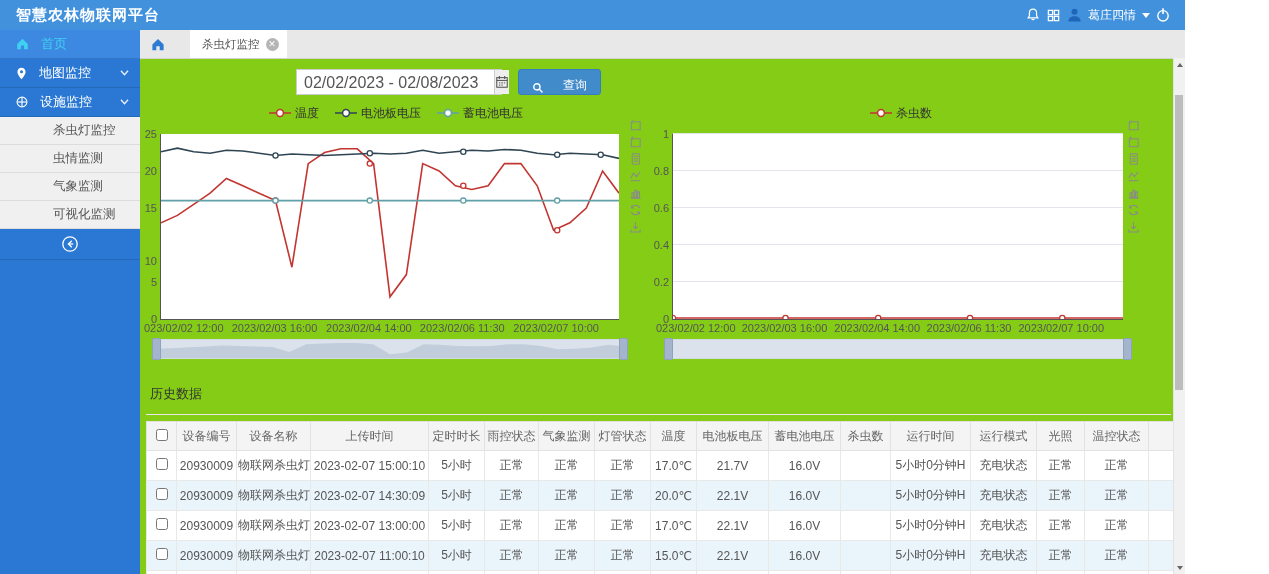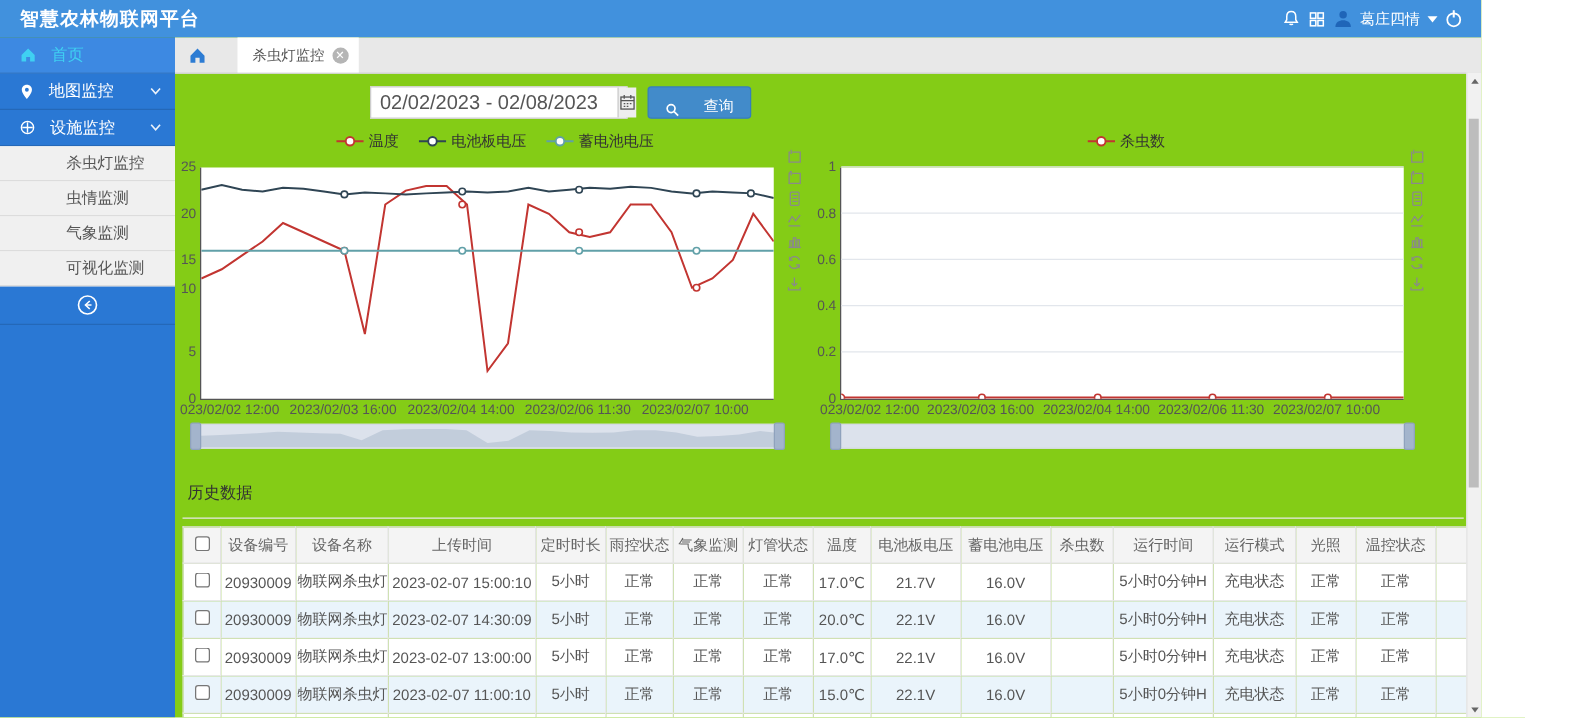--- a/index.html
+++ b/index.html
@@ -241,21 +241,21 @@
                     <line x1="0" y1="5" x2="22" y2="5" stroke="#61a0a8" stroke-width="1.5"></line>
                     <circle cx="11" cy="5" r="3.4" fill="#fff" stroke="#61a0a8" stroke-width="1.5"></circle>
                   </svg>
                   <span class="legend-text">蓄电池电压</span>
                 </span>
               </div>
               <div class="chart-body">
                 <div class="ycol" style="height: 186px;">
                   <span class="ytick" style="bottom: -5px;">0</span>
                   <span class="ytick" style="bottom: 32px;">5</span>
-                  <span class="ytick" style="bottom: 83px;">10</span>
+                  <span class="ytick" style="bottom: 53px;">10</span>
                   <span class="ytick" style="bottom: 106px;">15</span>
                   <span class="ytick" style="bottom: 143px;">20</span>
                   <span class="ytick" style="bottom: 180px;">25</span>
                 </div>
                 <div class="plot" style="width: 458px; height: 185px;">
                   <svg width="458" height="185">
                     <polyline points="0.0,88.8 16.4,81.4 32.7,70.3 49.1,59.2 65.4,44.4 81.8,51.8 98.1,59.2 114.5,66.6 130.9,133.2 147.2,29.6 163.6,18.5 179.9,14.8 196.3,14.8 212.6,29.6 229.0,162.8 245.4,140.6 261.7,29.6 278.1,37.0 294.4,51.8 310.8,55.5 327.1,51.8 343.5,29.6 359.9,29.6 376.2,51.8 392.6,96.2 408.9,88.8 425.3,74.0 441.6,37.0 458.0,59.2" fill="none" stroke="#c23531" stroke-width="1.6"></polyline>
                     <circle cx="114.5" cy="66.6" r="2.6" fill="#fff" stroke="#c23531" stroke-width="1.3"></circle>
                     <circle cx="208.8" cy="29.6" r="2.6" fill="#fff" stroke="#c23531" stroke-width="1.3"></circle>
                     <circle cx="302.3" cy="51.8" r="2.6" fill="#fff" stroke="#c23531" stroke-width="1.3"></circle>

